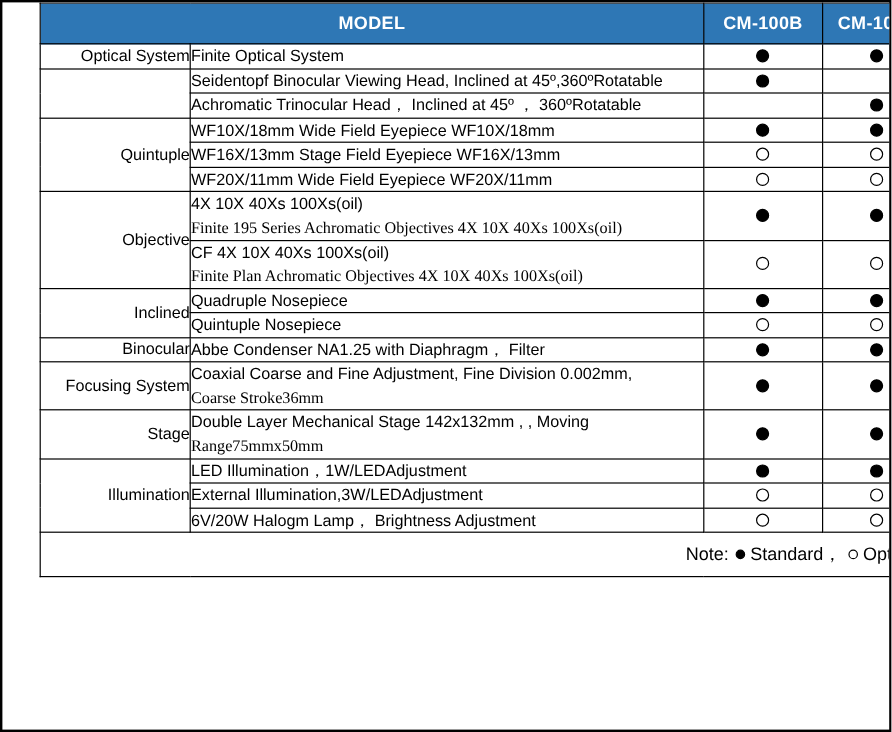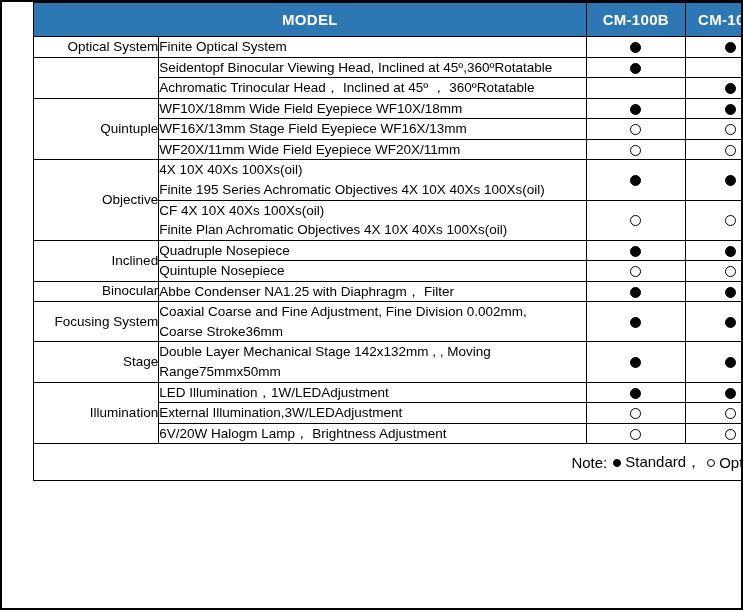--- a/index.html
+++ b/index.html
@@ -58,21 +58,21 @@
     line-height: 1.2;
   }
 
   
   .desc {
     text-align: left;
     font-size: 13.5px;
     padding: 4px 0 4px 6px;
     line-height: 1.45;
   }
-  .desc .l2 { display: block; }
+  .desc .l2 { display: block; font-family: Liberation Serif, serif; }
 
   
   .mark {
     text-align: center;
     vertical-align: middle;
   }
   .dot {
     display: inline-block;
     width: 9px;
     height: 9px;

